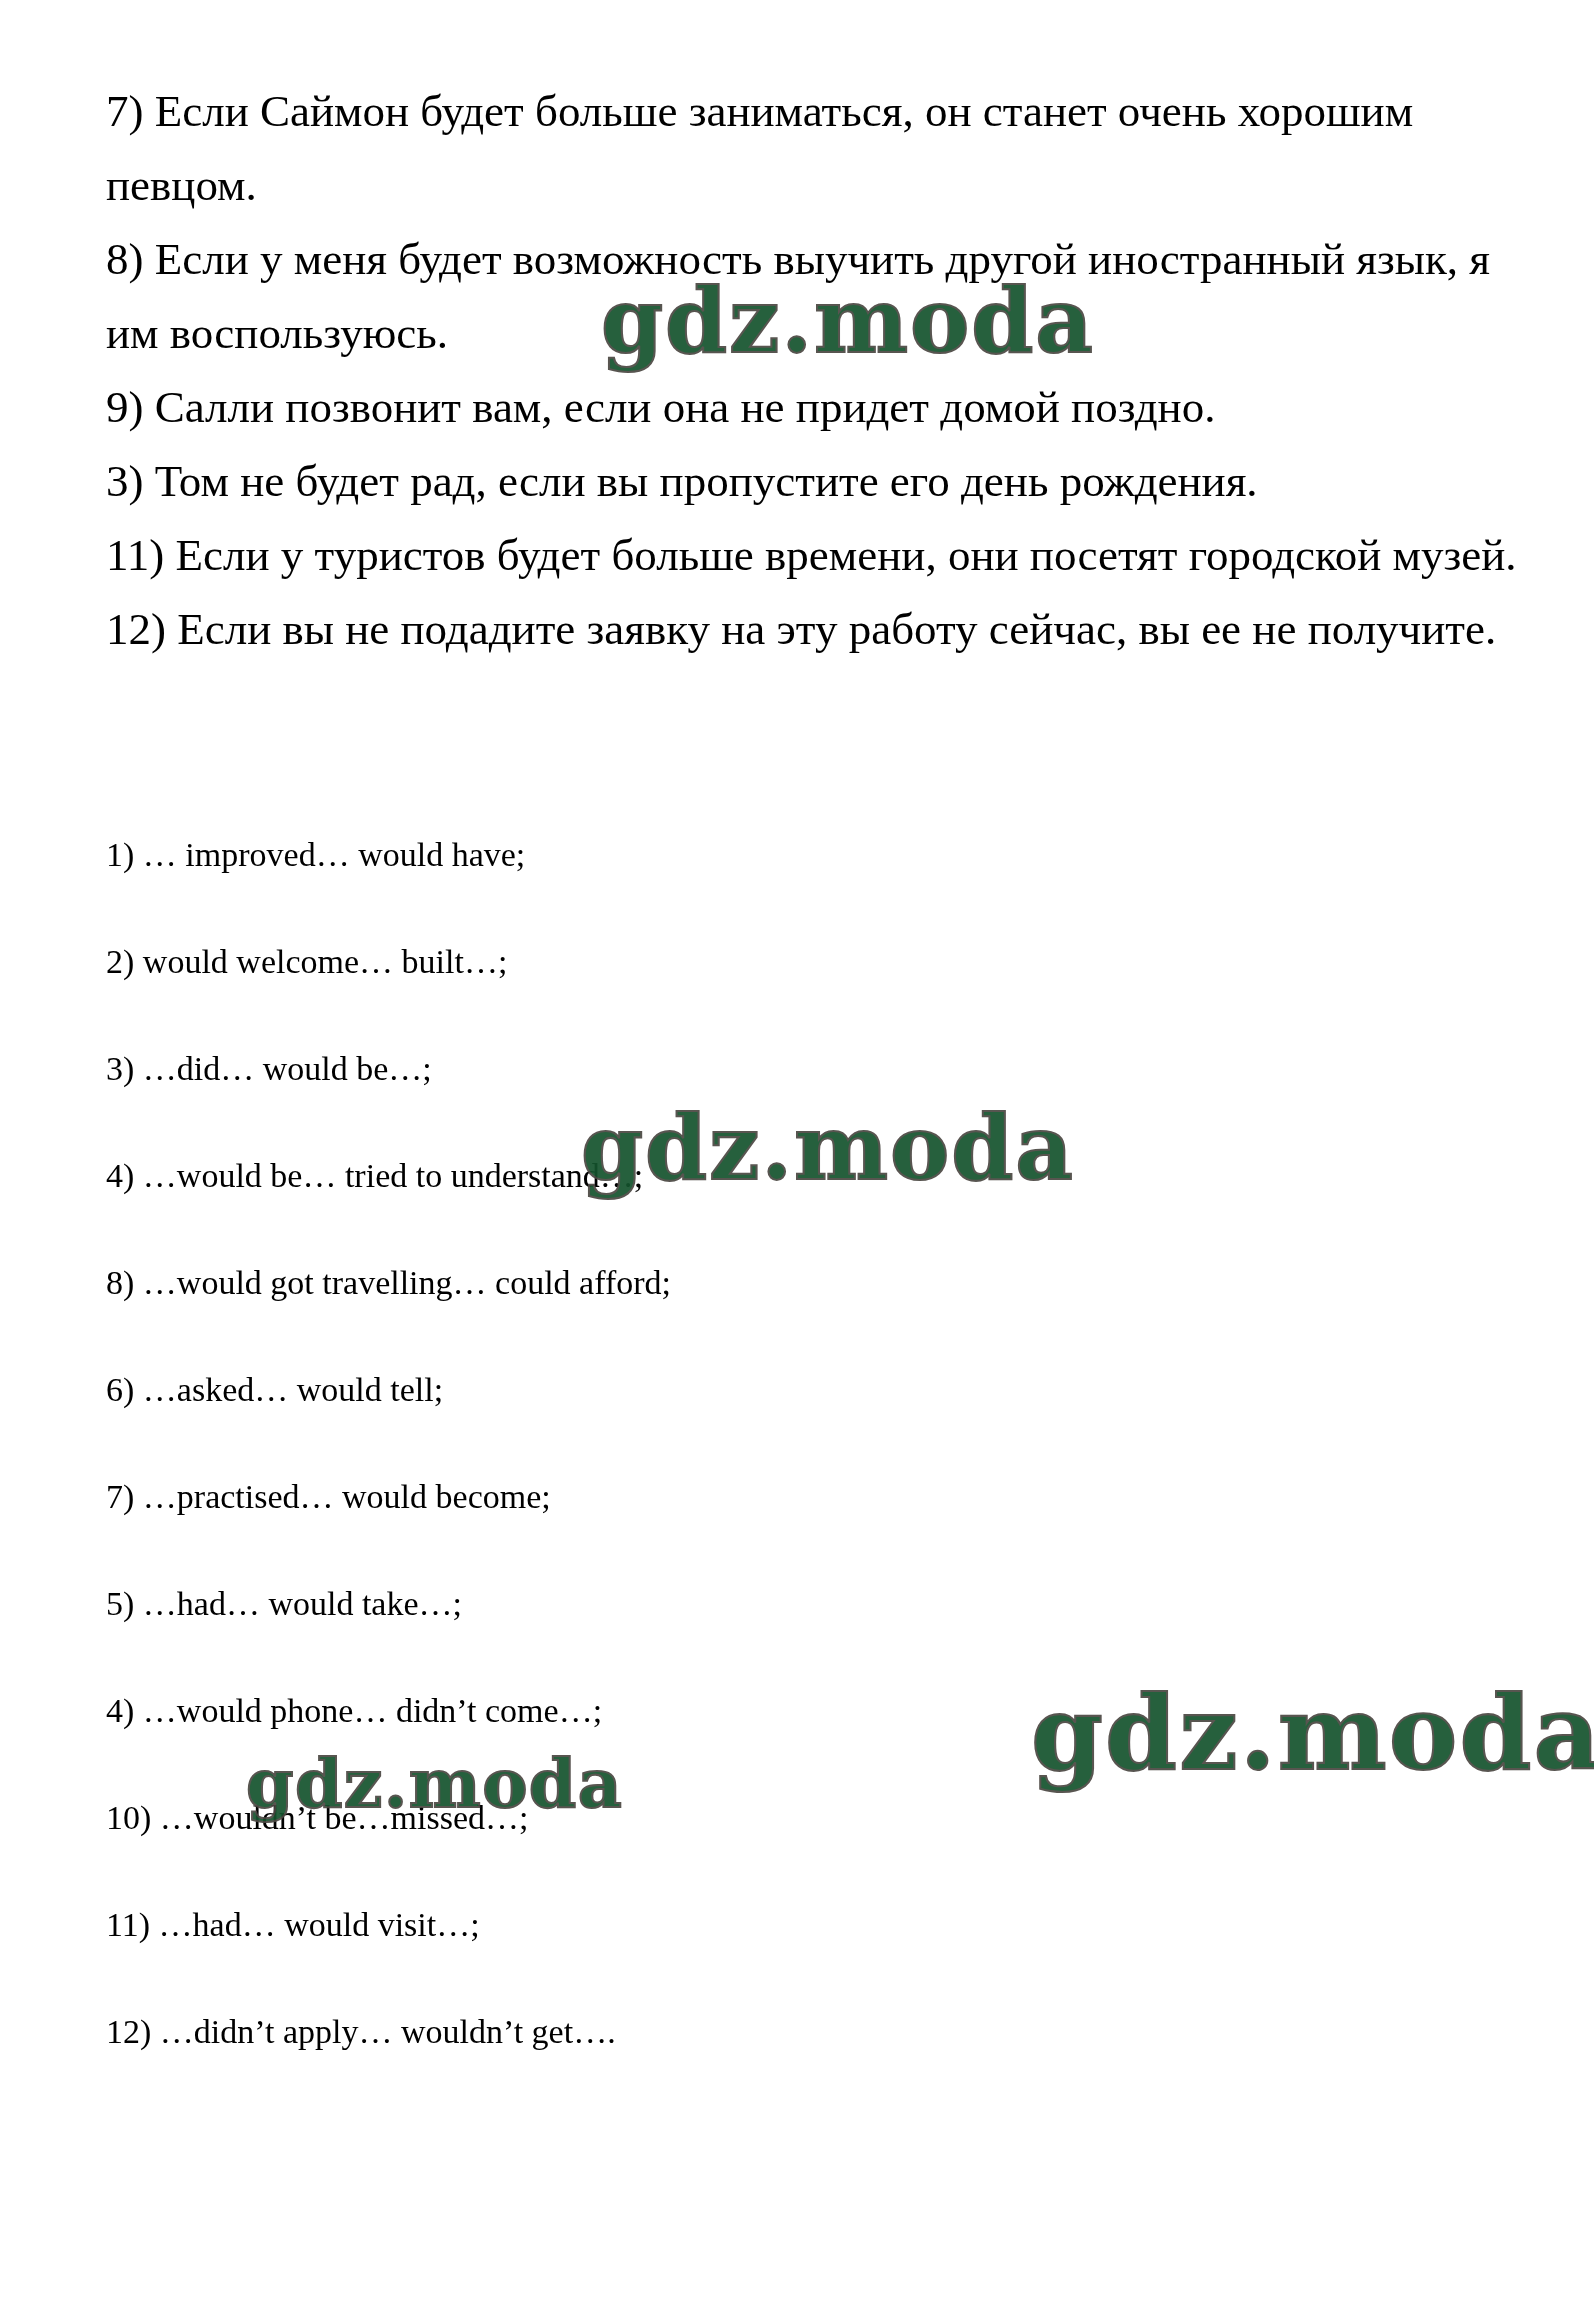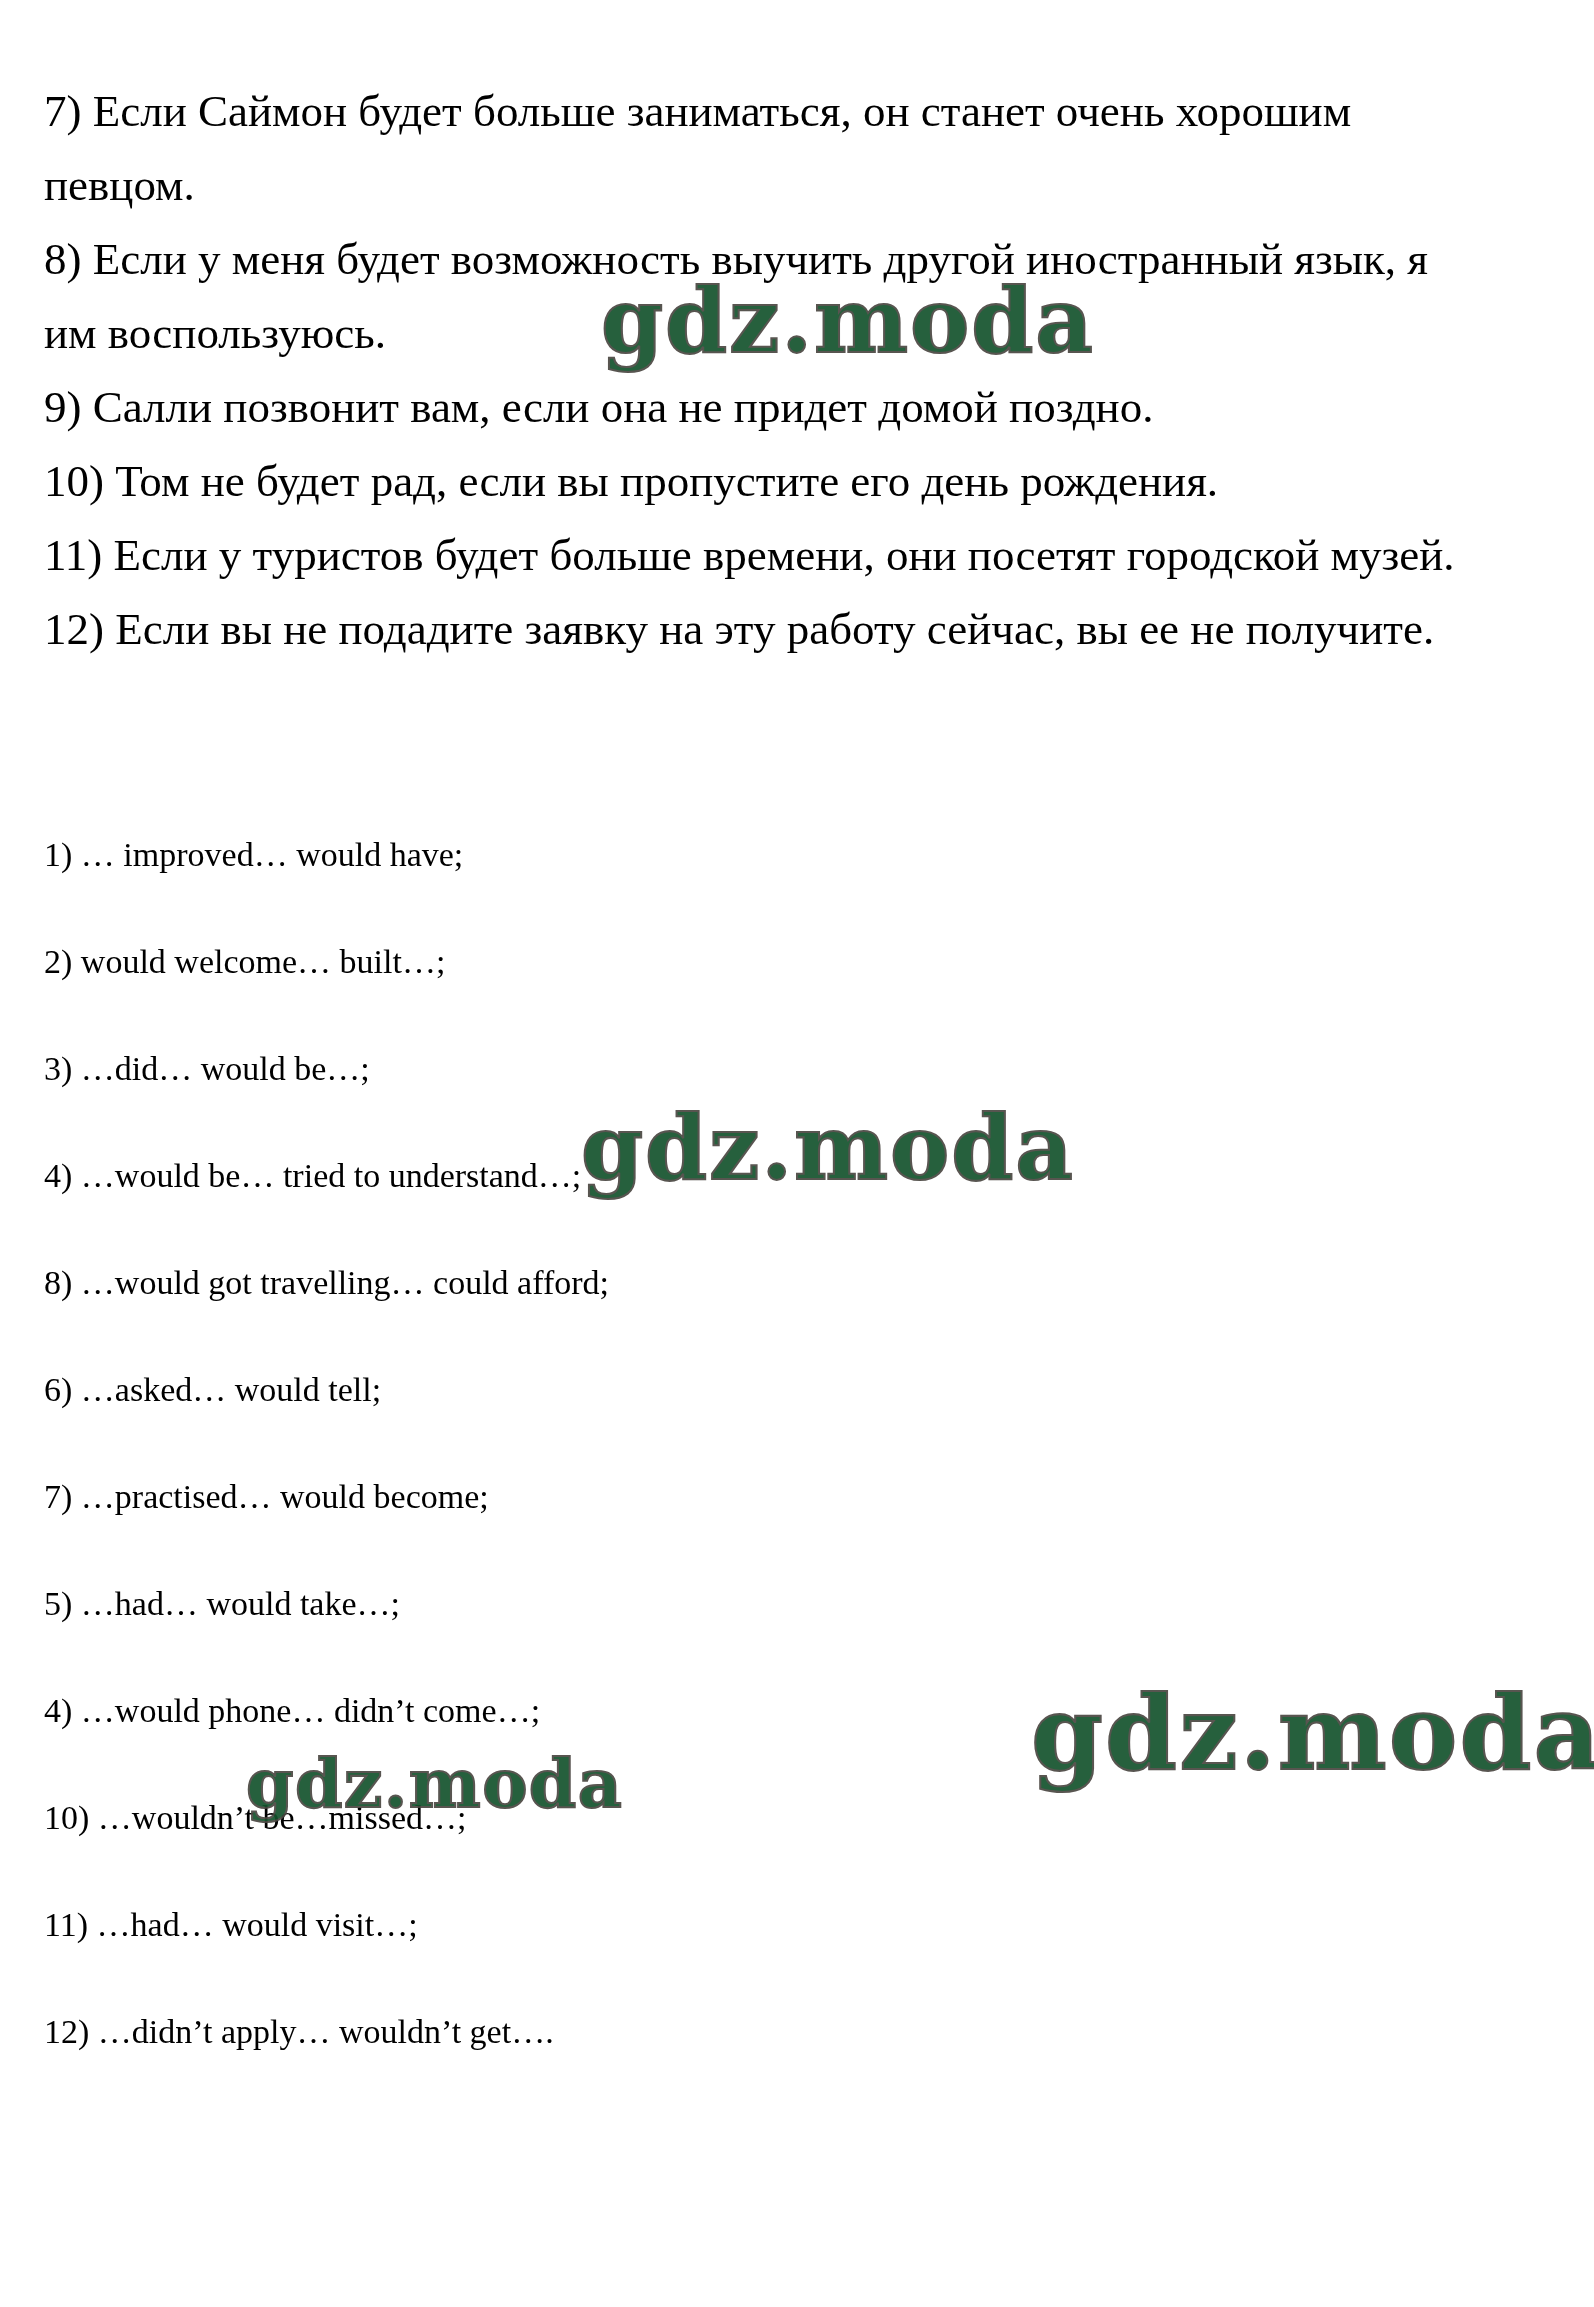--- a/index.html
+++ b/index.html
@@ -11,21 +11,21 @@
     position: relative;
     width: 1595px;
     height: 2307px;
     background: #ffffff;
     overflow: hidden;
     font-family: "Liberation Serif", serif;
     color: #000000;
   }
   .content {
     position: relative;
-    padding: 74px 51px 0 44px;
+    padding: 74px 51px 0 106px;
     width: 1418px;
     z-index: 2;
   }
   .translations p {
     margin: 0;
     font-size: 45px;
     line-height: 74px;
     text-align: left;
   }
   .answers {
@@ -61,21 +61,21 @@
 <body>
 
 <div class="page">
 
   <div class="content">
 
     <div class="translations">
       <p>7) Если Саймон будет больше заниматься, он станет очень хорошим певцом.</p>
       <p>8) Если у меня будет возможность выучить другой иностранный язык, я им воспользуюсь.</p>
       <p>9) Салли позвонит вам, если она не придет домой поздно.</p>
-      <p>10) Том не будет рад, если вы пропустите его день рождения.</p>
+      <p>3) Том не будет рад, если вы пропустите его день рождения.</p>
       <p>11) Если у туристов будет больше времени, они посетят городской музей.</p>
       <p>12) Если вы не подадите заявку на эту работу сейчас, вы ее не получите.</p>
     </div>
 
     <div class="answers">
       <p>1) … improved… would have;</p>
       <p>2) would welcome… built…;</p>
       <p>3) …did… would be…;</p>
       <p>4) …would be… tried to understand…;</p>
       <p>8) …would got travelling… could afford;</p>

